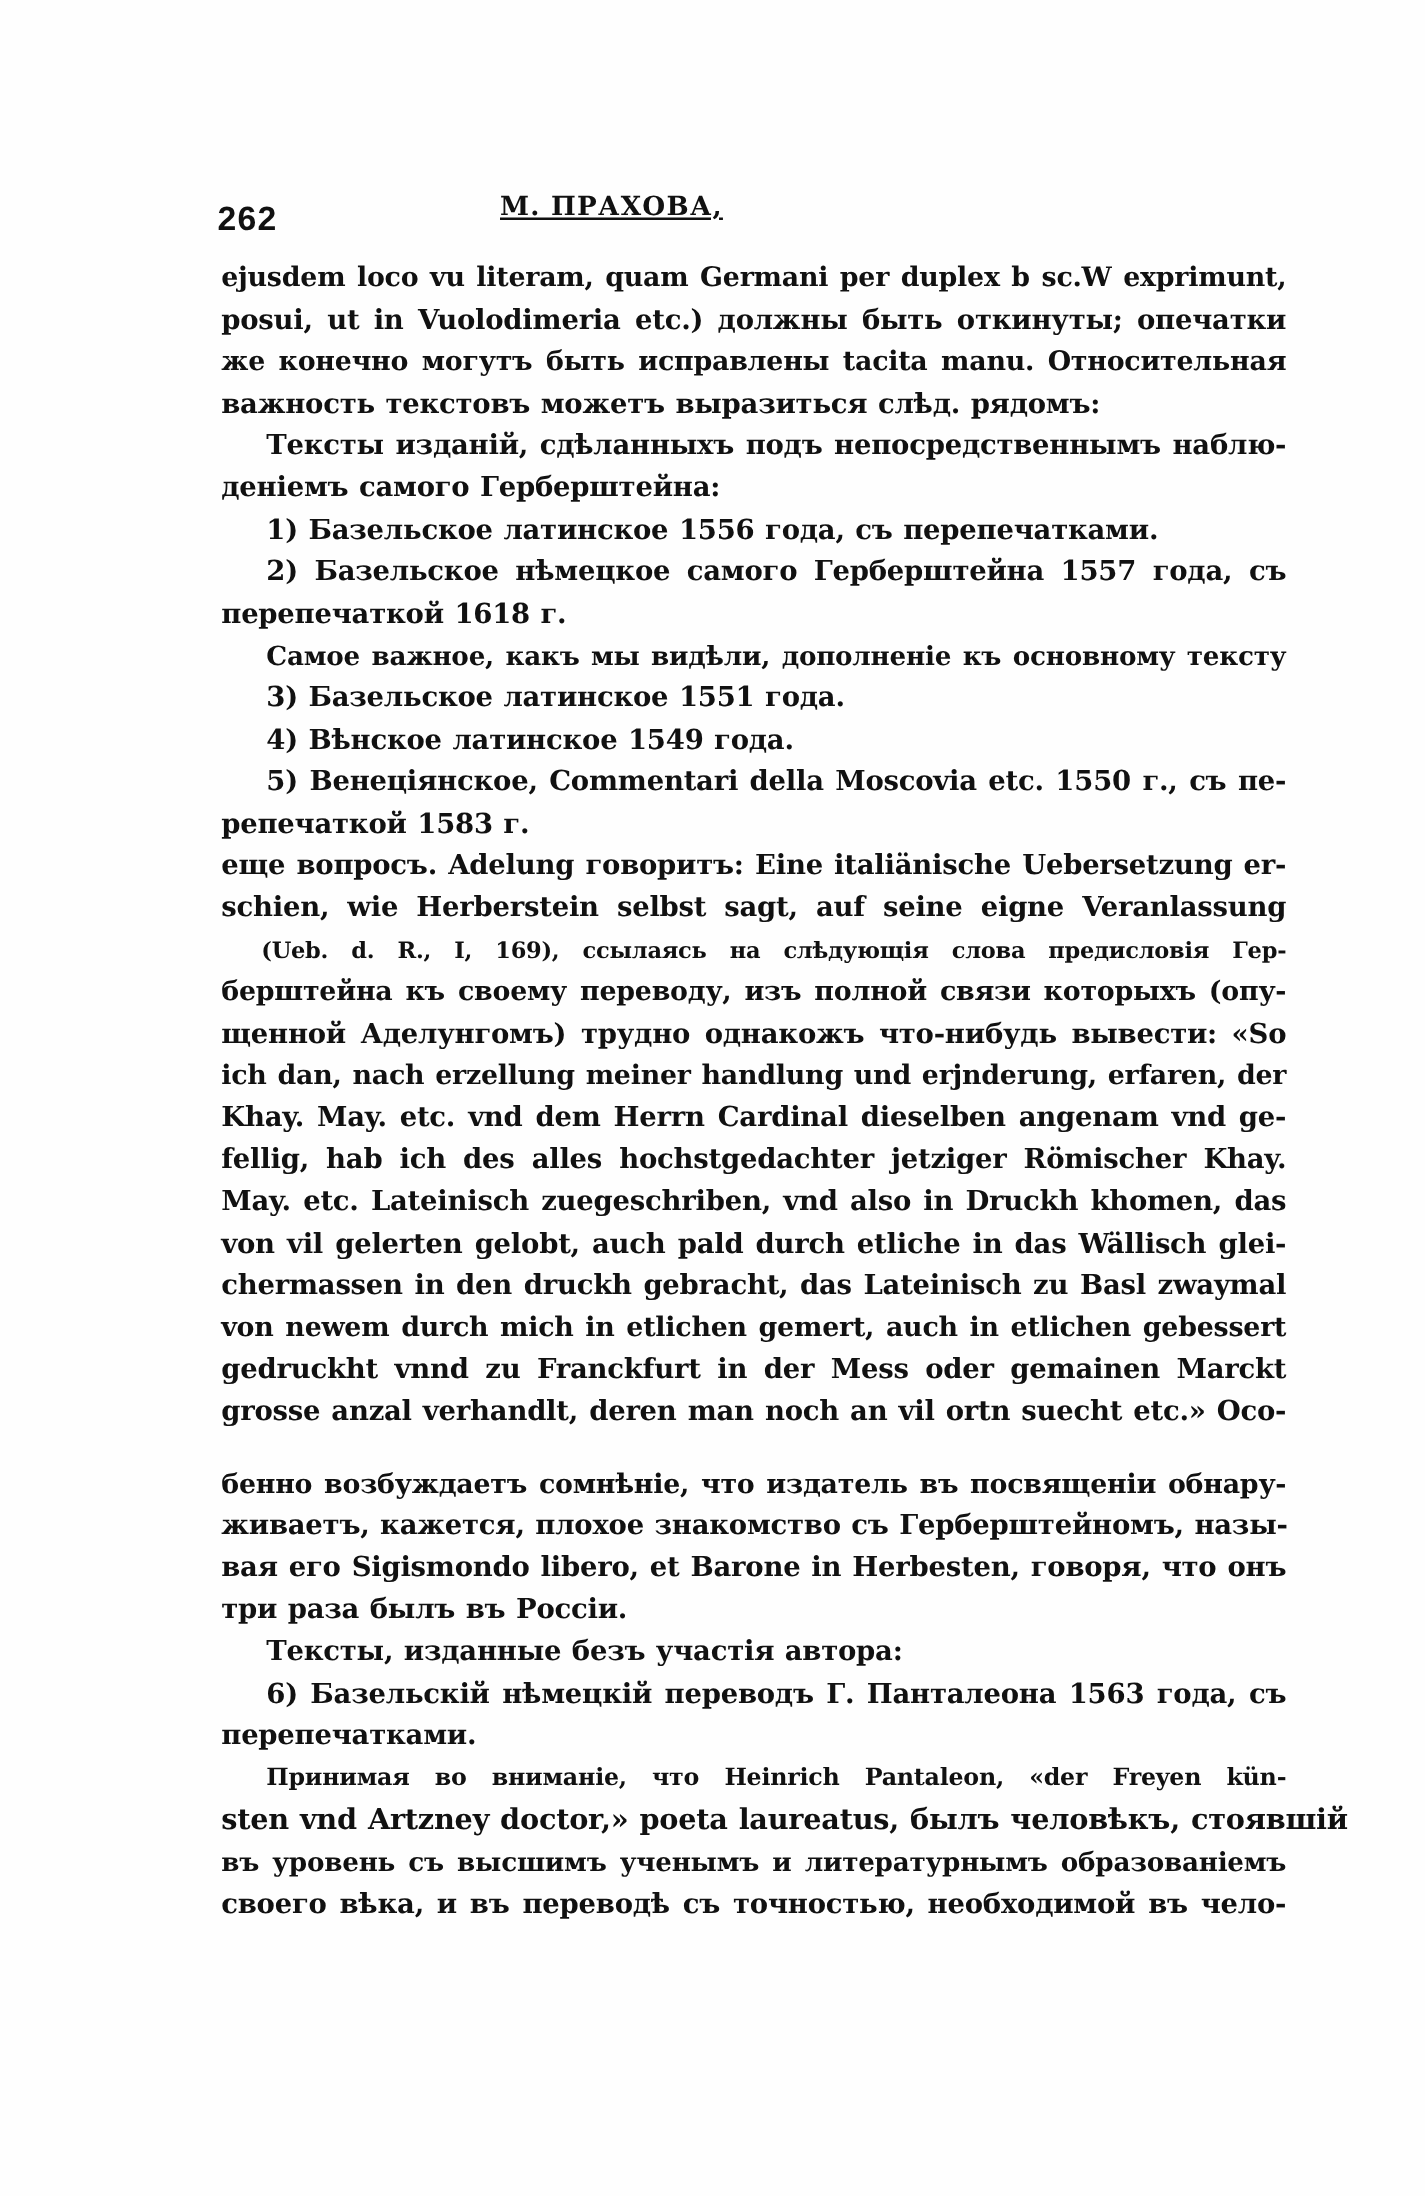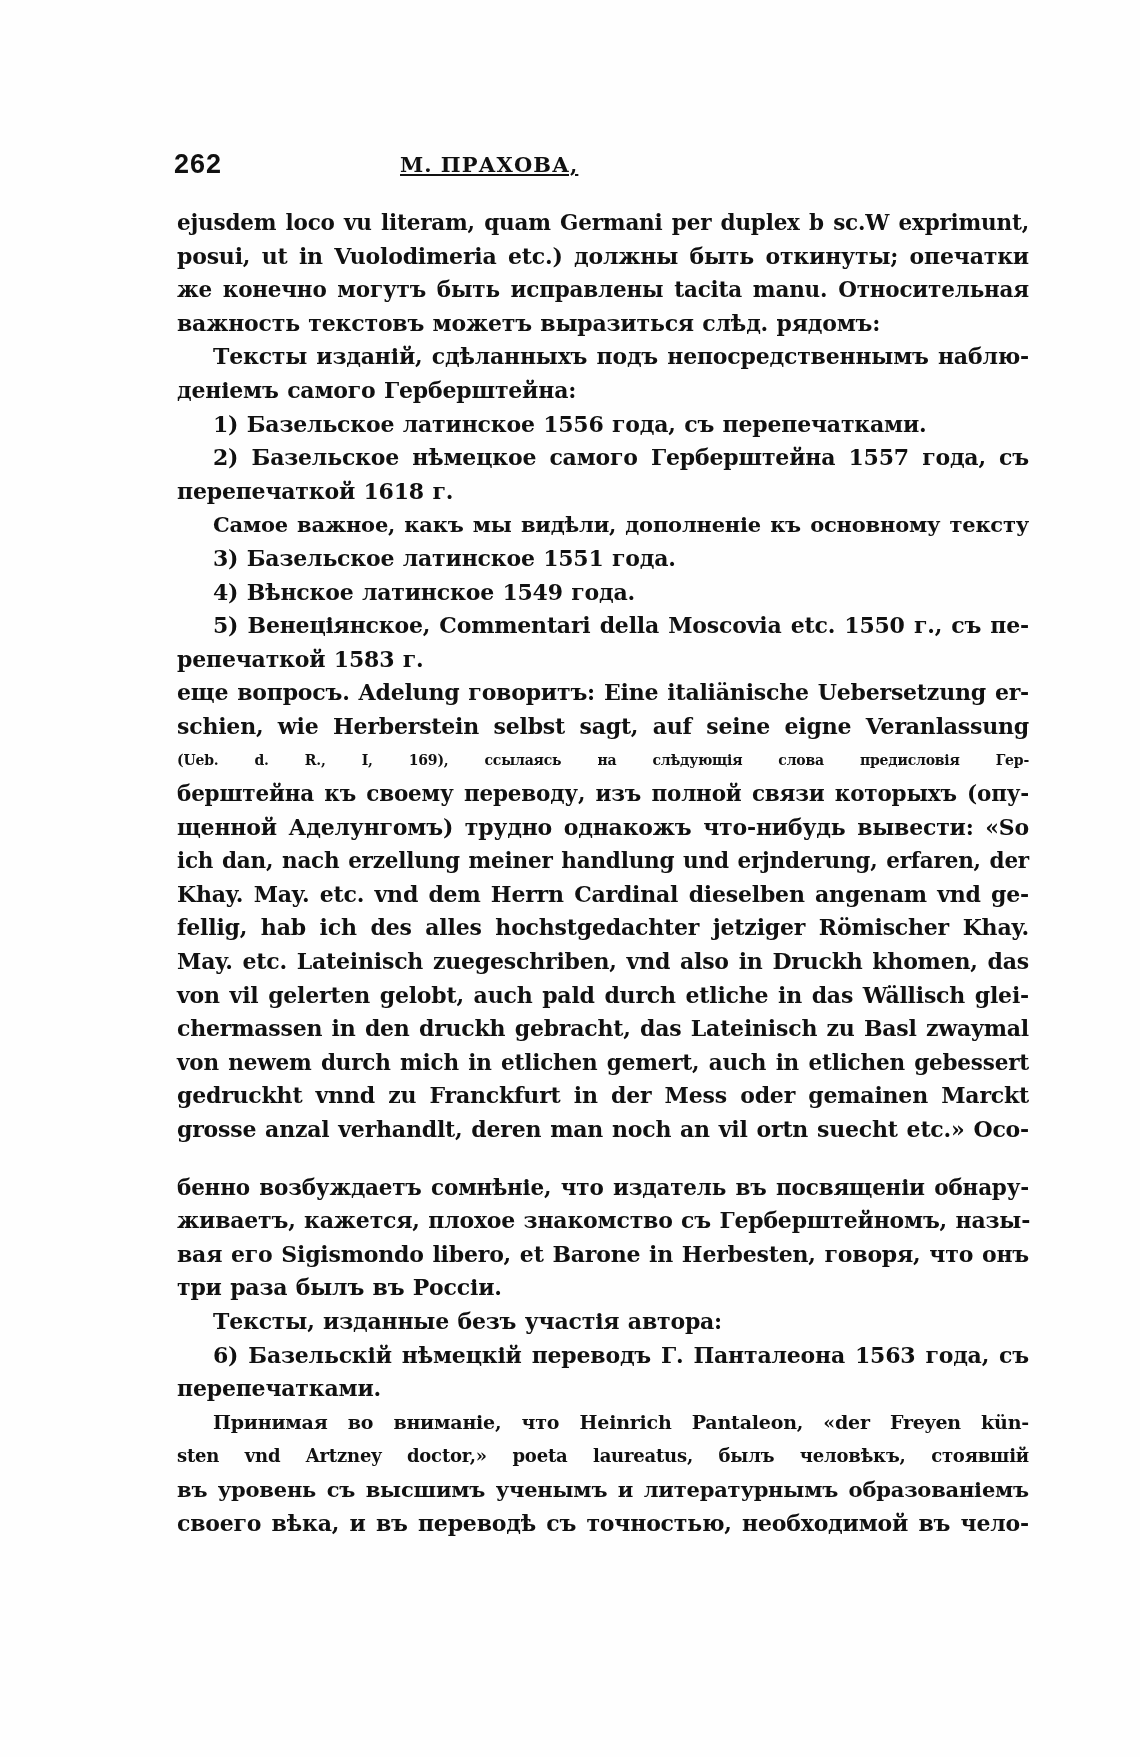--- a/index.html
+++ b/index.html
@@ -24,21 +24,21 @@
     .running-head {
       position: absolute;
       top: 148px;
       left: 0;
       width: 852px;
       height: 40px;
     }
     .page-number {
       position: absolute;
       left: 8px;
-      top: 1px;
+      top: 12px;
       font-family: "Liberation Sans", "DejaVu Sans", sans-serif;
       font-weight: bold;
       font-size: 27px;
       letter-spacing: 1px;
     }
     .running-title {
       position: absolute;
       left: 234px;
       top: 4px;
       font-family: "DejaVu Serif", serif;
@@ -90,37 +90,37 @@
       <div class="line indent last">1) Базельское латинское 1556 года, съ перепечатками.</div>
       <div class="line indent">2) Базельское нѣмецкое самого Герберштейна 1557 года, съ</div>
       <div class="line last">перепечаткой 1618 г.</div>
       <div class="line indent" style="font-size: 21px;">Самое важное, какъ мы видѣли, дополненіе къ основному тексту</div>
       <div class="line indent last">3) Базельское латинское 1551 года.</div>
       <div class="line indent last">4) Вѣнское латинское 1549 года.</div>
       <div class="line indent">5) Венеціянское, Commentari della Moscovia etc. 1550 г., съ пе-</div>
       <div class="line last">репечаткой 1583 г.</div>
       <div class="line">еще вопросъ. Adelung говоритъ: Eine italiänische Uebersetzung er-</div>
       <div class="line">schien, wie Herberstein selbst sagt, auf seine eigne Veranlassung</div>
-      <div class="line" style="font-size: 14px;">(Ueb. d. R., I, 169), ссылаясь на слѣдующія слова предисловія Гер-</div>
+      <div class="line" style="font-size: 18px; margin-left: 32px;">(Ueb. d. R., I, 169), ссылаясь на слѣдующія слова предисловія Гер-</div>
       <div class="line" style="font-size: 21.5px;">берштейна къ своему переводу, изъ полной связи которыхъ (опу-</div>
       <div class="line">щенной Аделунгомъ) трудно однакожъ что-нибудь вывести: «So</div>
       <div class="line" style="font-size: 21.5px;">ich dan, nach erzellung meiner handlung und erjnderung, erfaren, der</div>
       <div class="line">Khay. May. etc. vnd dem Herrn Cardinal dieselben angenam vnd ge-</div>
       <div class="line">fellig, hab ich des alles hochstgedachter jetziger Römischer Khay.</div>
       <div class="line">May. etc. Lateinisch zuegeschriben, vnd also in Druckh khomen, das</div>
       <div class="line">von vil gelerten gelobt, auch pald durch etliche in das Wällisch glei-</div>
       <div class="line">chermassen in den druckh gebracht, das Lateinisch zu Basl zwaymal</div>
       <div class="line" style="font-size: 21.5px;">von newem durch mich in etlichen gemert, auch in etlichen gebessert</div>
       <div class="line">gedruckht vnnd zu Franckfurt in der Mess oder gemainen Marckt</div>
       <div class="line">grosse anzal verhandlt, deren man noch an vil ortn suecht etc.» Осо-</div>
       <div class="line" style="font-size: 21.5px; margin-top: 24px;">бенно возбуждаетъ сомнѣніе, что издатель въ посвященіи обнару-</div>
       <div class="line">живаетъ, кажется, плохое знакомство съ Герберштейномъ, назы-</div>
       <div class="line">вая его Sigismondo libero, et Barone in Herbesten, говоря, что онъ</div>
       <div class="line last">три раза былъ въ Россіи.</div>
       <div class="line indent last">Тексты, изданные безъ участія автора:</div>
       <div class="line indent">6) Базельскій нѣмецкій переводъ Г. Панталеона 1563 года, съ</div>
       <div class="line last">перепечатками.</div>
       <div class="line indent" style="font-size: 19px;">Принимая во вниманіе, что Heinrich Pantaleon, «der Freyen kün-</div>
-      <div class="line" style="font-size: 18px;">sten vnd Artzney doctor,» poeta laureatus, былъ человѣкъ, стоявшій</div>
+      <div class="line" style="font-size: 23px;">sten vnd Artzney doctor,» poeta laureatus, былъ человѣкъ, стоявшій</div>
       <div class="line" style="font-size: 21px;">въ уровень съ высшимъ ученымъ и литературнымъ образованіемъ</div>
       <div class="line">своего вѣка, и въ переводѣ съ точностью, необходимой въ чело-</div>
     </div>
 </div>
 
 </body></html>

